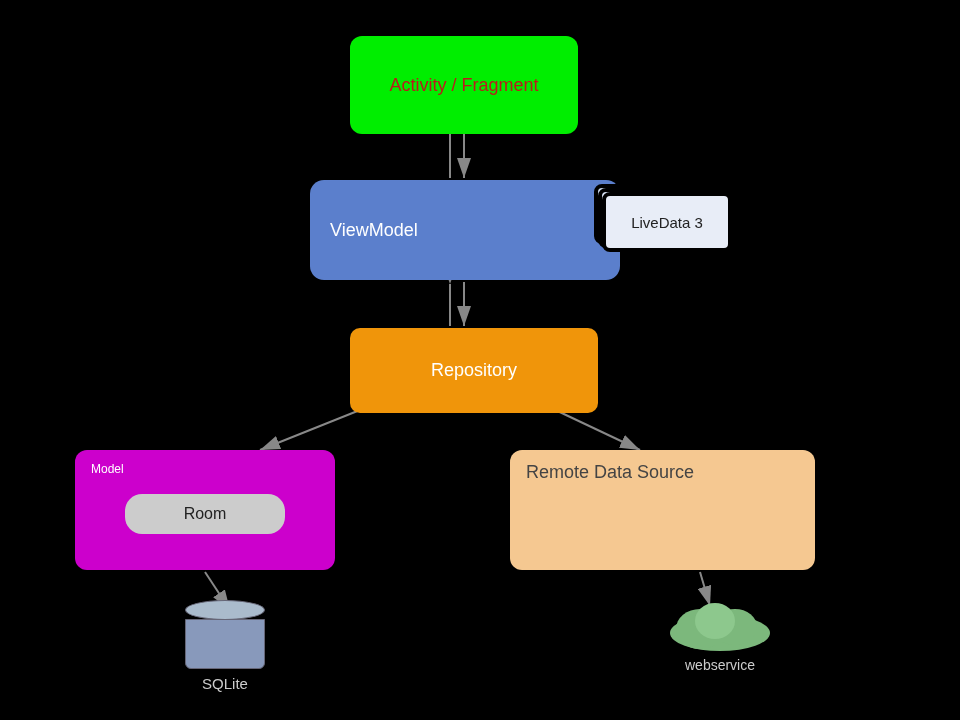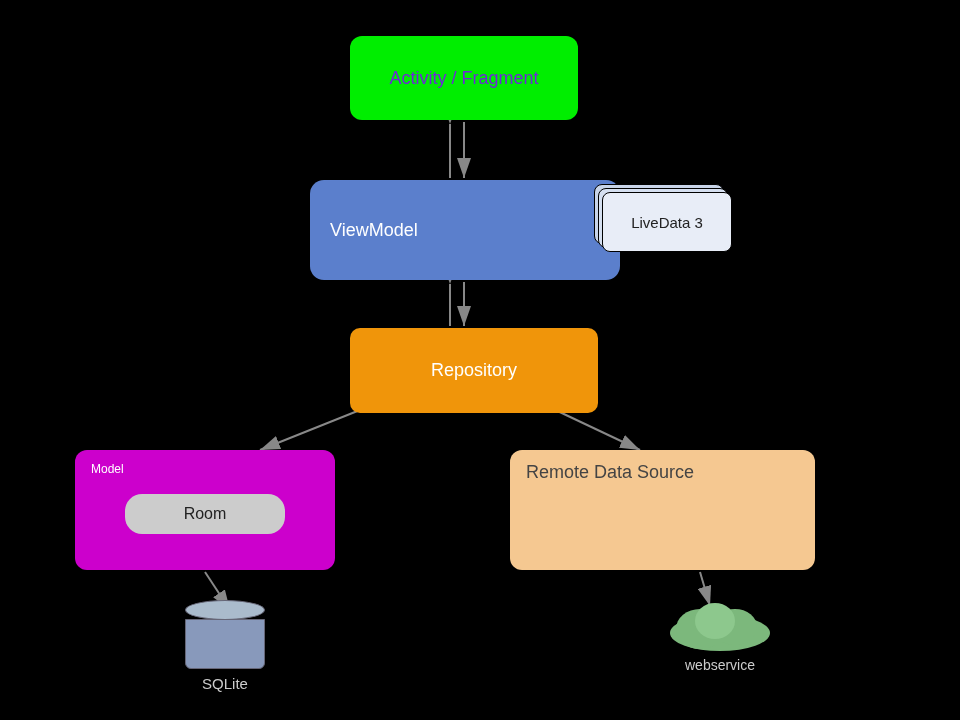--- a/index.html
+++ b/index.html
@@ -27,24 +27,24 @@
       align-items: center;
       justify-content: center;
       font-size: 18px;
       color: white;
     }
 
     
     .activity-fragment {
       background: #00ee00;
       width: 228px;
-      height: 84px;
+      height: 98px;
       left: 350px;
       top: 36px;
-      color: #6d28d9;
+      color: #b91c1c;
       font-size: 18px;
     }
 
     
     .viewmodel-box {
       background: #5b7fcc;
       width: 310px;
       height: 100px;
       left: 310px;
       top: 180px;
@@ -67,21 +67,21 @@
     .livedata-stack {
       position: absolute;
       right: 18px;
       top: 12px;
     }
 
     .livedata-card {
       position: absolute;
       background: #dde4f0;
       border-radius: 8px;
-      border: 1px solid #000000;
+      border: 4px solid #000000;
       width: 130px;
       height: 60px;
       display: flex;
       align-items: center;
       justify-content: center;
       font-size: 15px;
       color: #222;
     }
 
     .livedata-card.back2 {

